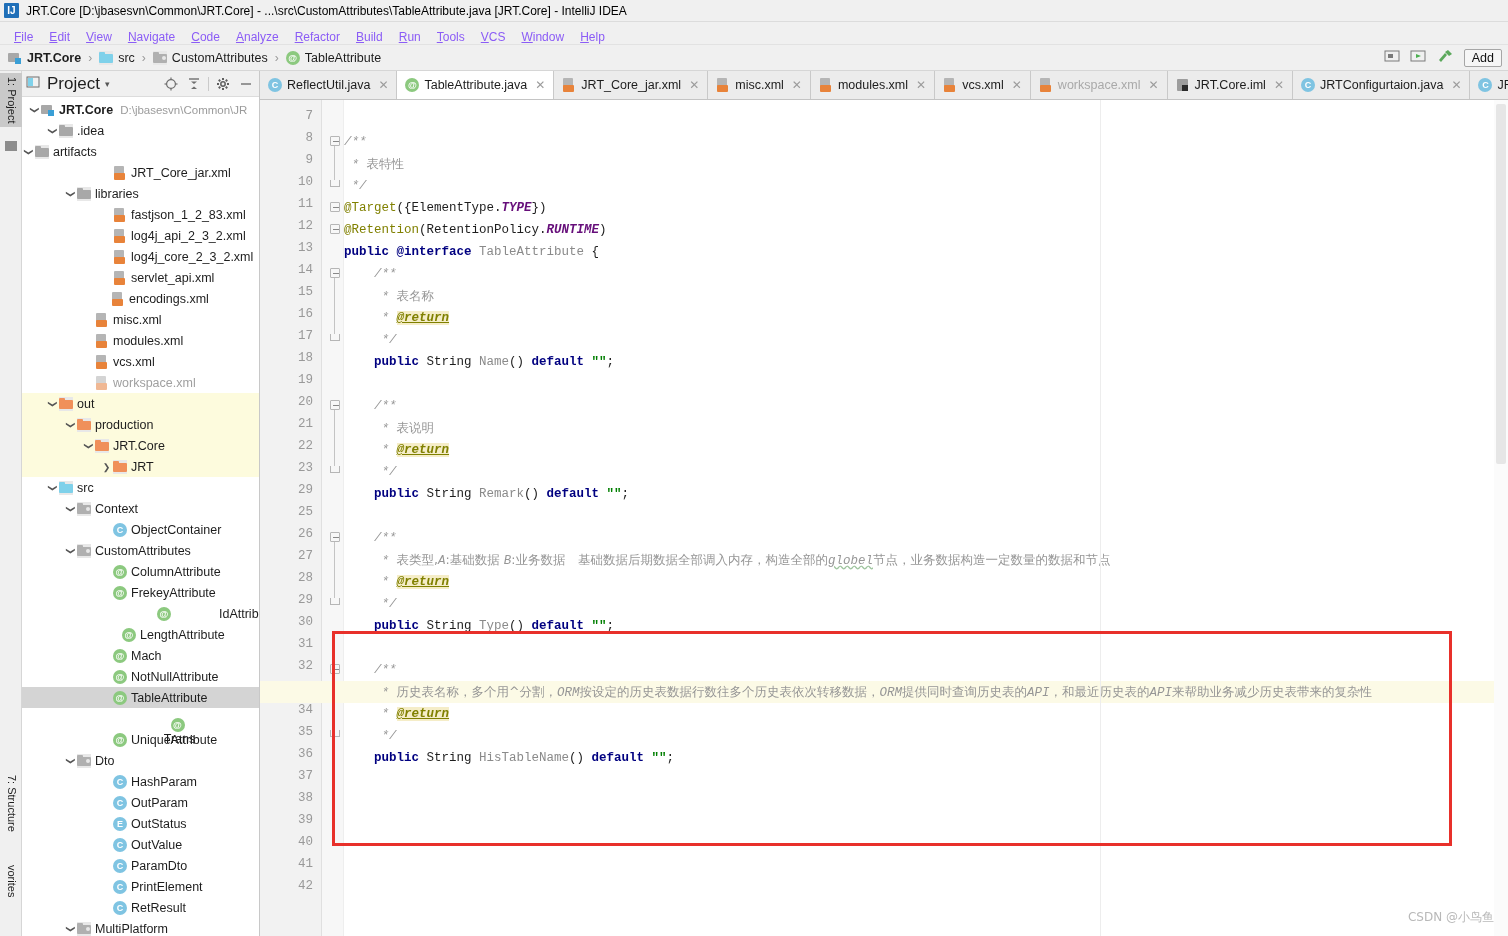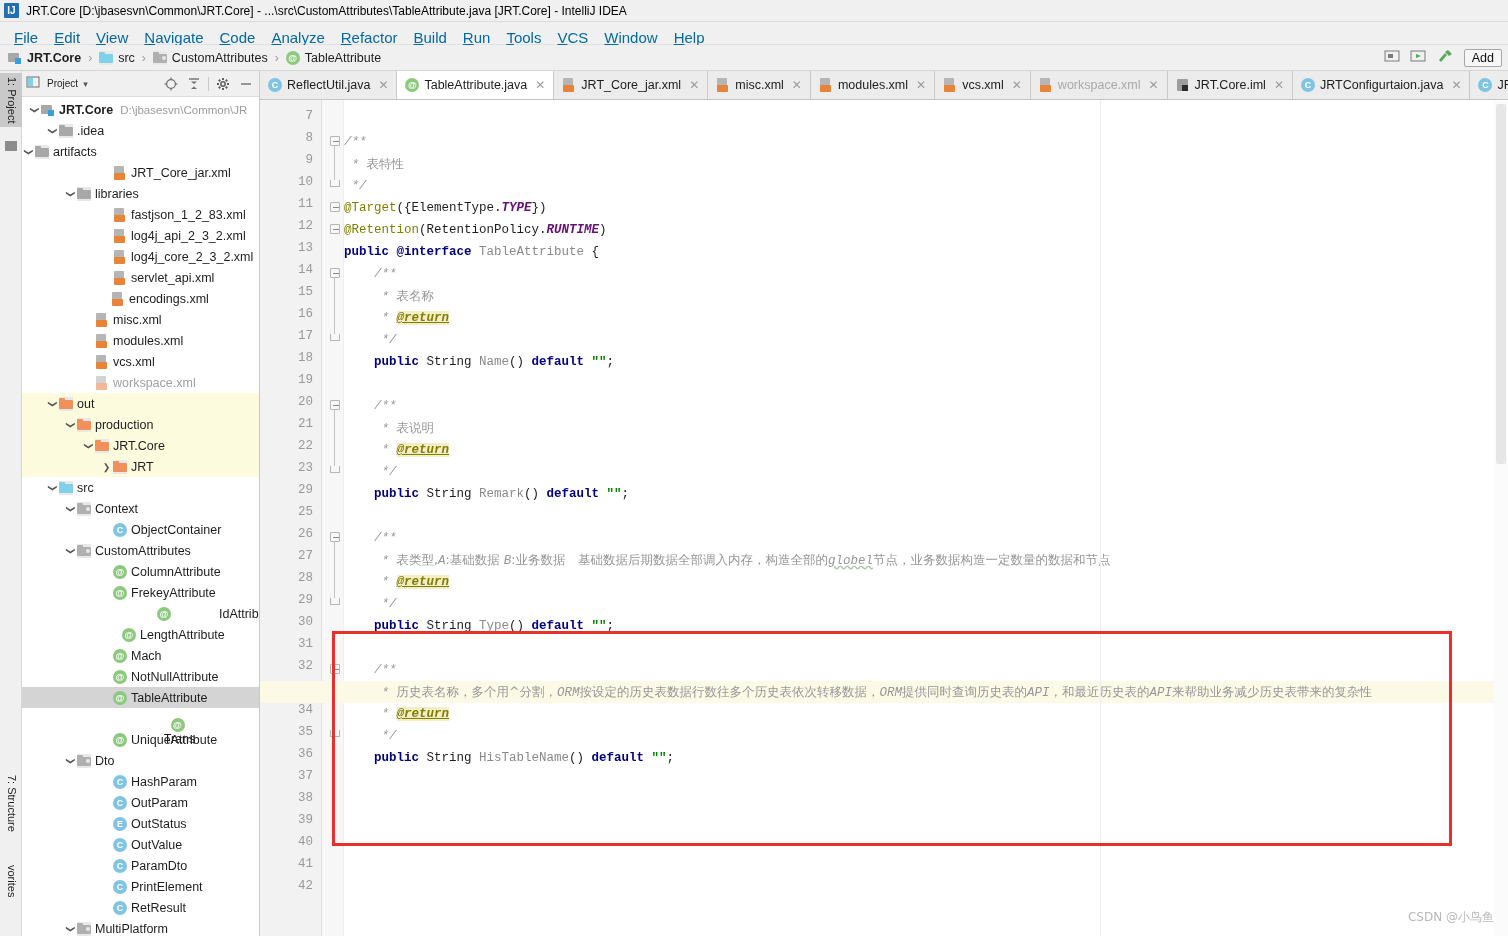--- a/index.html
+++ b/index.html
@@ -27,21 +27,21 @@
     margin-right:7px; border-radius:1px;
   }
   .titlebar .title-text { font-size:12px; color:#000; }
 
   
   .menubar {
     position:absolute; left:0; top:22px; width:1508px; height:23px;
     background:#f0f0f0; display:flex; align-items:center; padding-left:6px;
     border-bottom:1px solid #e2e2e2;
   }
-  .menubar .mi { padding:2px 8px; font-size:15px; color:#0369a1; cursor:default;margin-top:8px; }
+  .menubar .mi { padding:2px 8px; font-size:12px; color:#8b5cf6; cursor:default;margin-top:8px; }
   .menubar .mi .u { text-decoration: underline; }
 
   
   .navbar {
     position:absolute; left:0; top:45px; width:1508px; height:26px;
     background:#f0f0f0; display:flex; align-items:center; padding-left:8px;
     border-bottom:1px solid #d6d6d6;
   }
   .crumb { display:flex; align-items:center; gap:5px; font-size:12.5px; color:#1d1d1d; }
   .crumb.bold { font-weight:bold; }
@@ -67,21 +67,21 @@
 
   
   .projpanel {
     position:absolute; left:22px; top:71px; width:238px; height:865px;
     background:#ffffff; border-right:1px solid #c8c8c8;
   }
   .projhead {
     height:26px; background:#f0f0f0; display:flex; align-items:center;
     padding:0 4px; border-bottom:1px solid #dcdcdc; gap:5px;
   }
-  .projhead .ph-title { font-size:10px; margin-left:2px; }
+  .projhead .ph-title { font-size:17px; margin-left:2px; }
   .projhead .spacer { flex:1; }
   .icobtn { width:18px; height:18px; display:flex; align-items:center; justify-content:center; }
 
   .tree { position:absolute; top:26px; left:0; right:0; bottom:0; overflow:hidden; padding-top:2px; }
   .node {
     height:21px; display:flex; align-items:center; font-size:12.5px;
     white-space:nowrap; padding-right:4px;
   }
   .node.hl-out { background:#fdfbdd; }
   .node.selected { background:#d4d4d4; }

